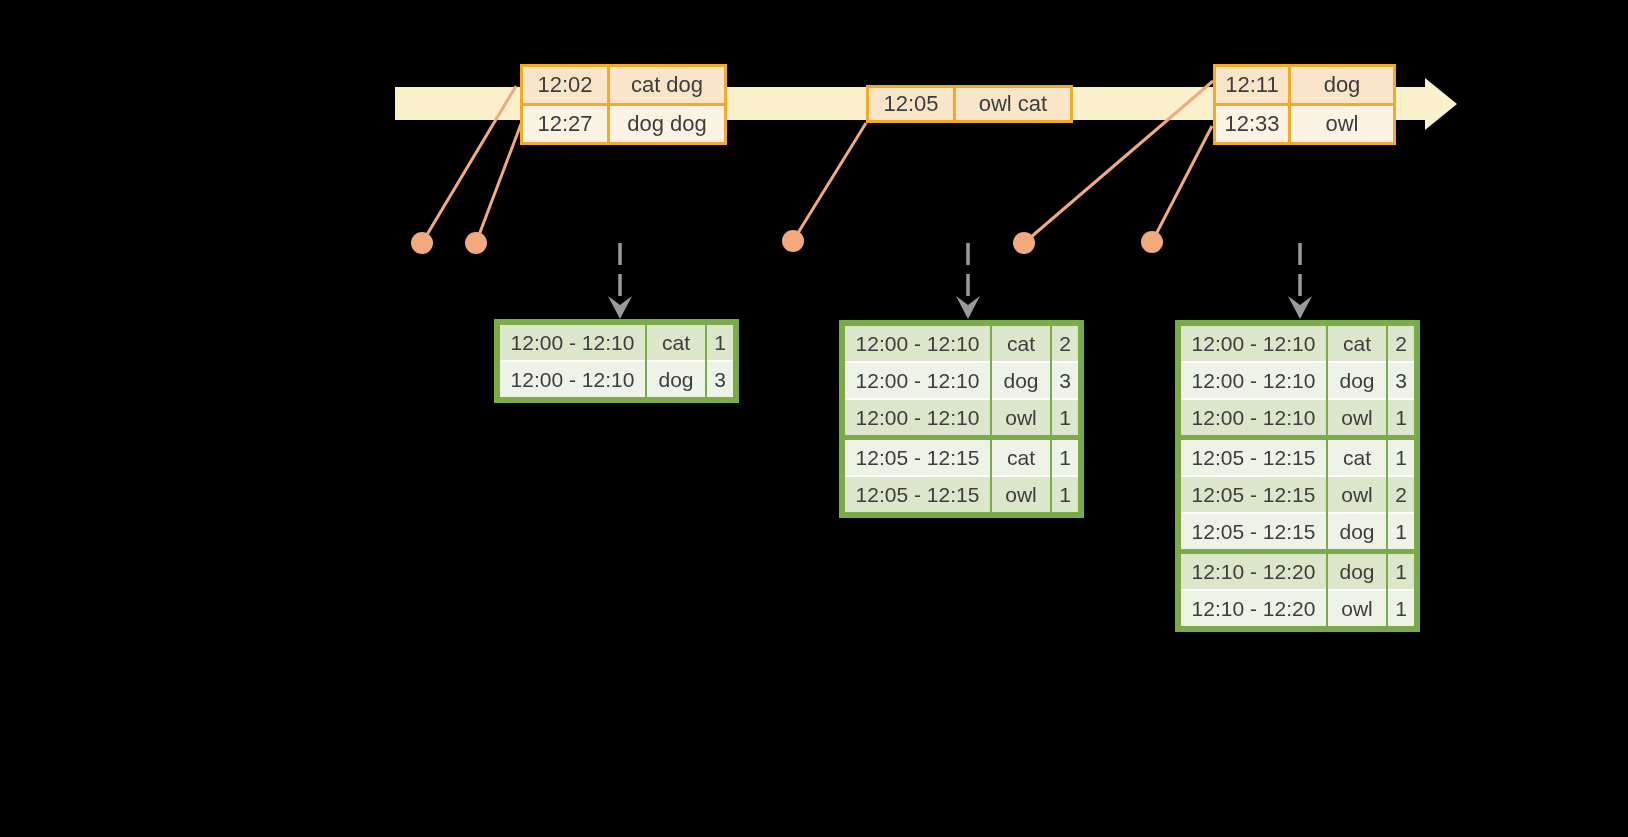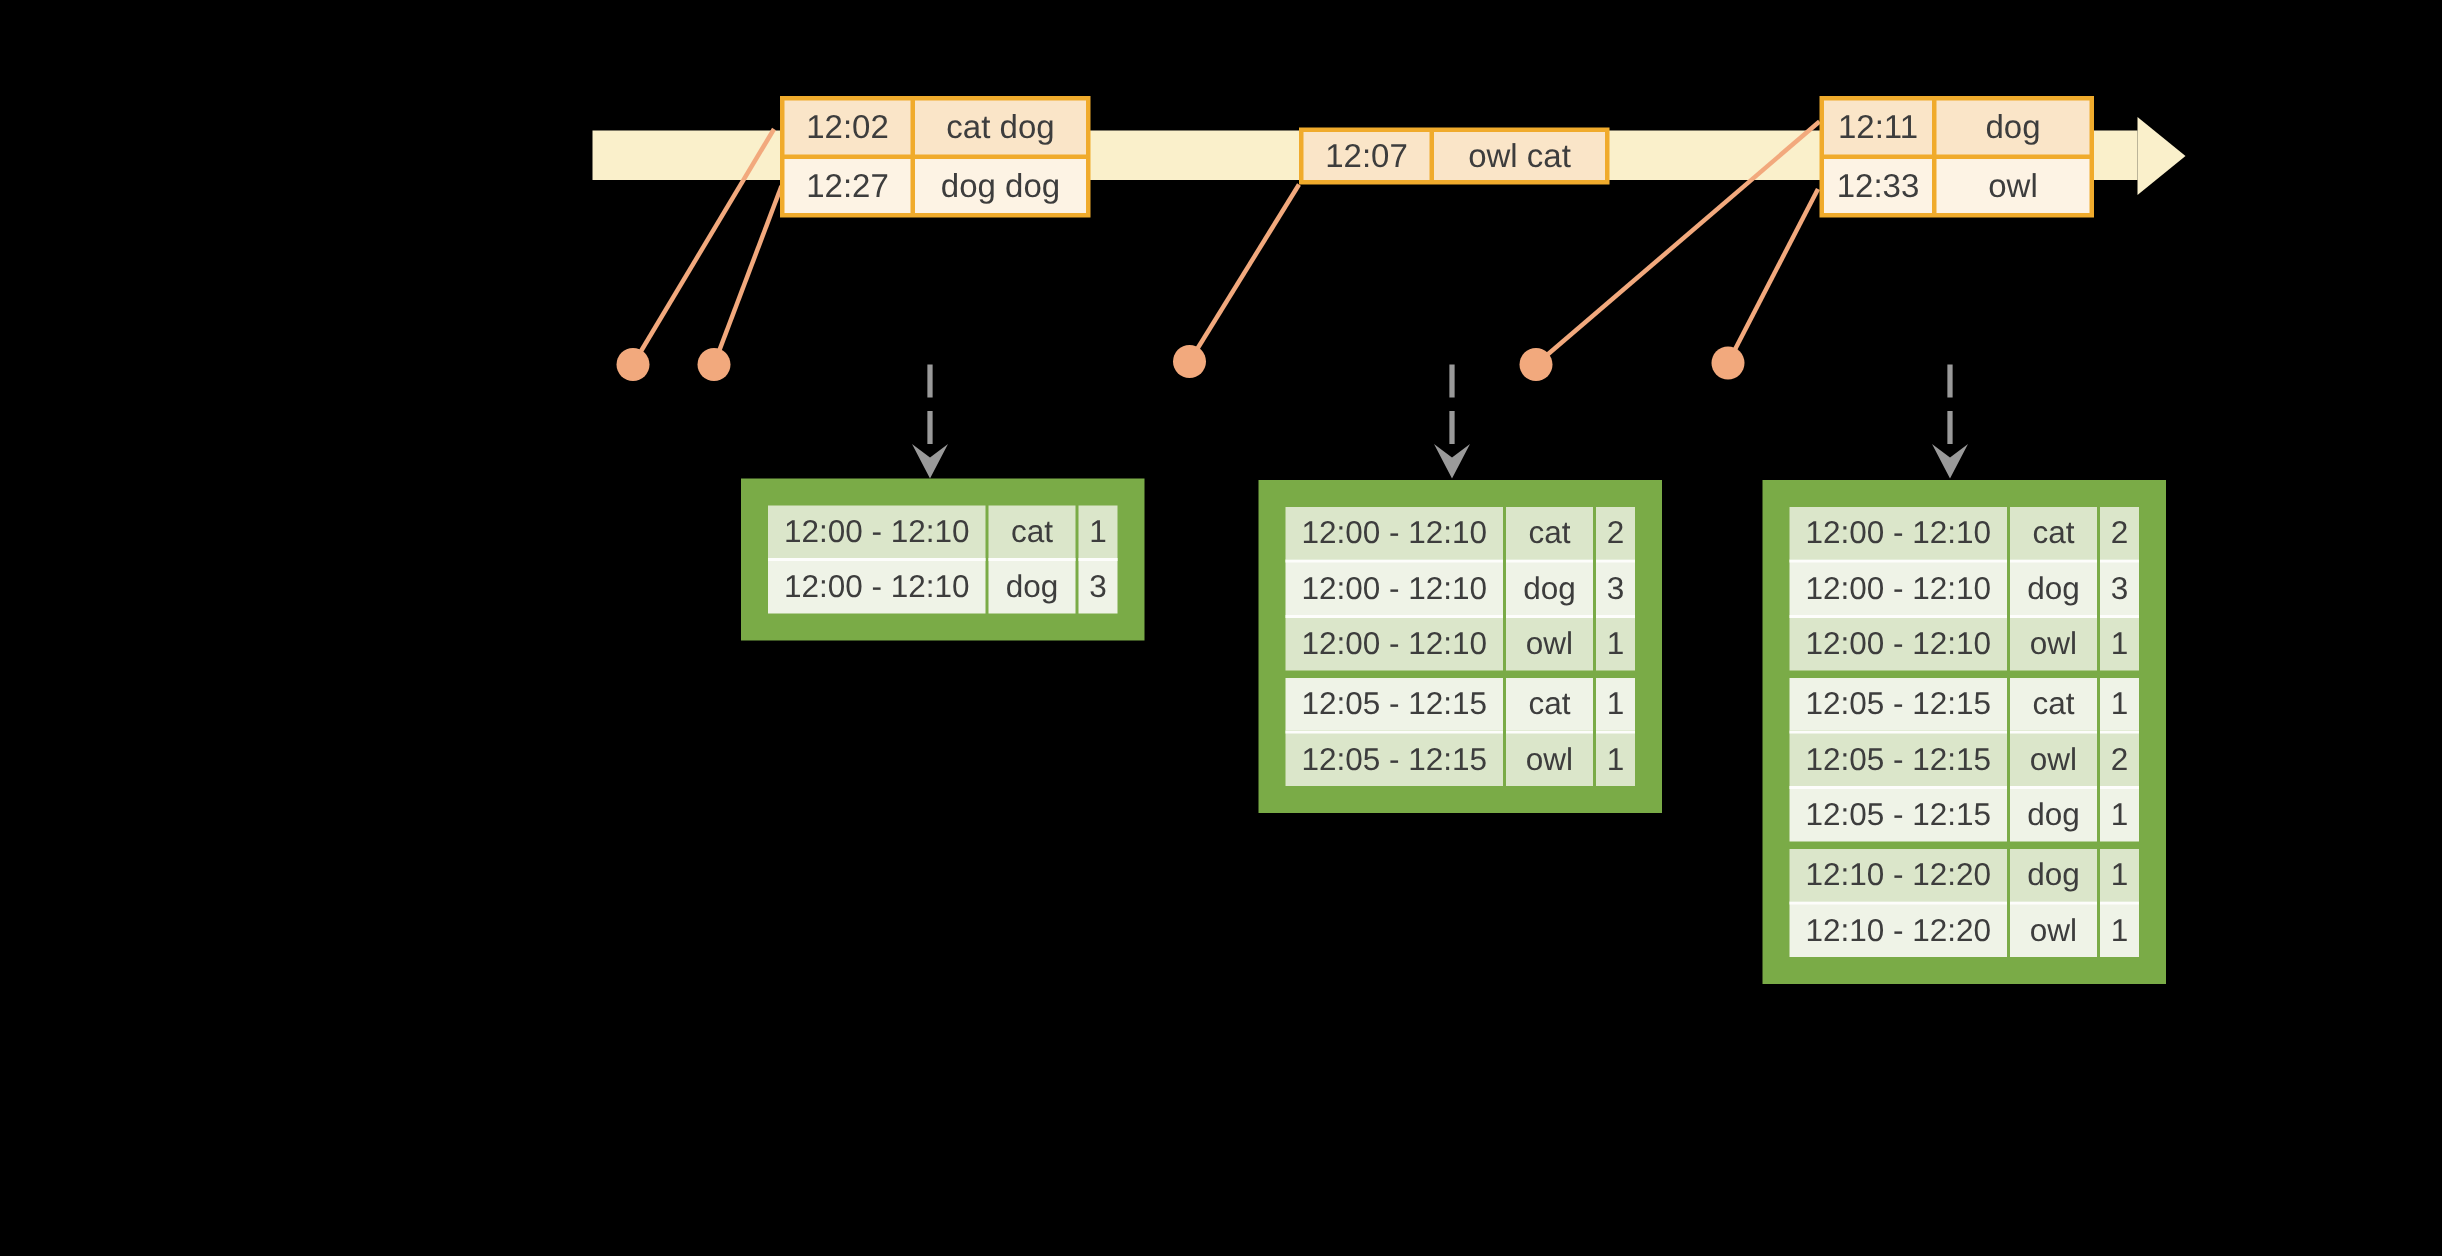--- a/index.html
+++ b/index.html
@@ -31,21 +31,21 @@
   
   .etable{
     position:absolute;display:grid;column-gap:3px;row-gap:3px;padding:3px;
     background:var(--event-border);z-index:3;
   }
   .ecell{display:flex;align-items:center;justify-content:center;font-size:22px;}
   .e-dark{background:var(--event-row-dark);}
   .e-light{background:var(--event-row-light);}
 
   
-  .gtable{position:absolute;background:var(--result-border);padding:18px;z-index:3;}
+  .gtable{position:absolute;background:var(--result-border);padding:6px;z-index:3;}
   .ggroup + .ggroup{margin-top:5px;}
   .grow{display:grid;grid-template-columns:145px 58px 26px;column-gap:2px;}
   .gcell{height:35px;display:flex;align-items:center;justify-content:center;font-size:21px;}
   .grow.not-first .gcell{border-top:2px solid #FDFDFB;}
   .g-dark{background:var(--result-row-dark);}
   .g-light{background:var(--result-row-light);}
 </style>
 </head>
 <body>
 
@@ -78,21 +78,21 @@
     <polygon class="trigger-head" points="1288,296 1300,305 1312,296 1300,319"></polygon>
   </svg>
 
   <div class="etable" style="left:520px;top:64px;grid-template-columns:84px 114px;grid-auto-rows:36px;">
       <div class="ecell e-dark">12:02</div>
       <div class="ecell e-dark">cat dog</div>
       <div class="ecell e-light">12:27</div>
       <div class="ecell e-light">dog dog</div>
     </div>
   <div class="etable" style="left:866px;top:85px;grid-template-columns:84px 114px;grid-auto-rows:32px;">
-      <div class="ecell e-dark">12:07</div>
+      <div class="ecell e-dark">12:05</div>
       <div class="ecell e-dark">owl cat</div>
     </div>
   <div class="etable" style="left:1213px;top:64px;grid-template-columns:72px 102px;grid-auto-rows:36px;">
       <div class="ecell e-dark">12:11</div>
       <div class="ecell e-dark">dog</div>
       <div class="ecell e-light">12:33</div>
       <div class="ecell e-light">owl</div>
     </div>
 
   <div class="gtable" style="left:494px;top:319px;">

